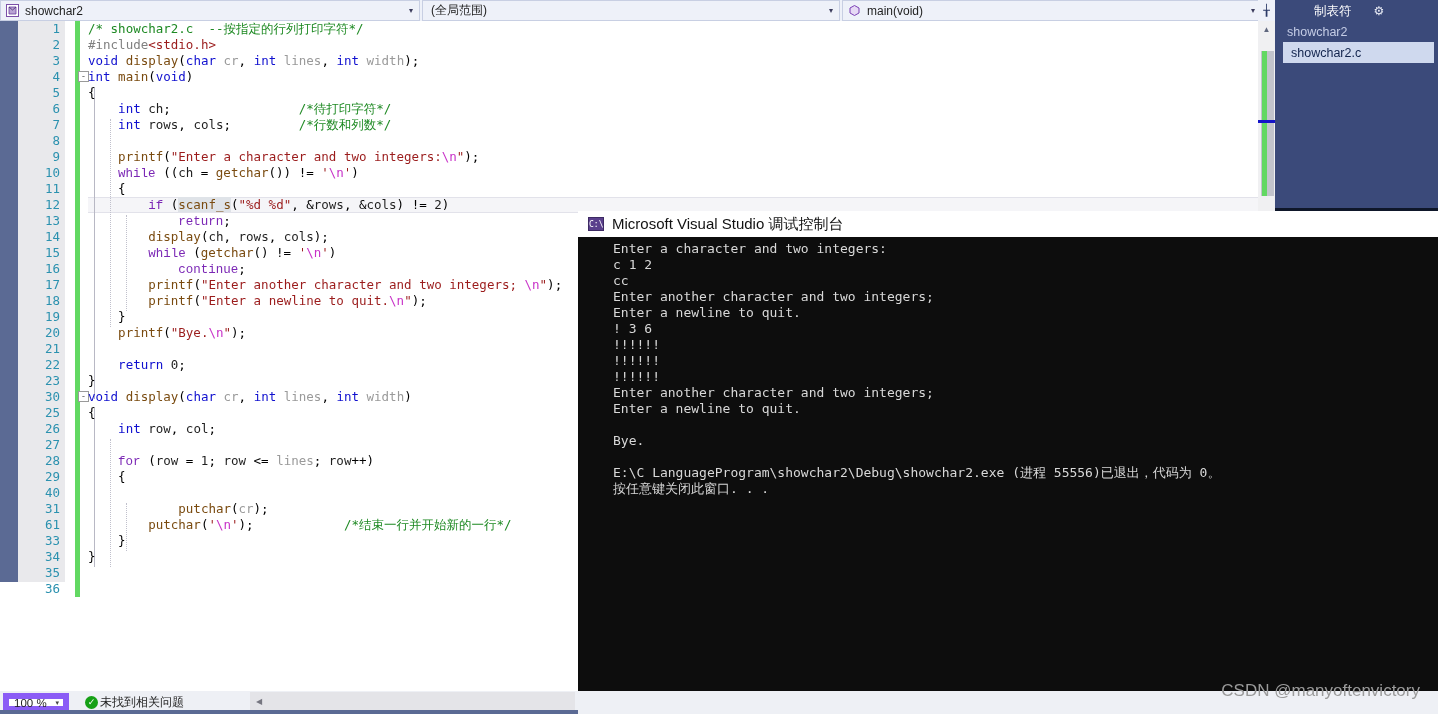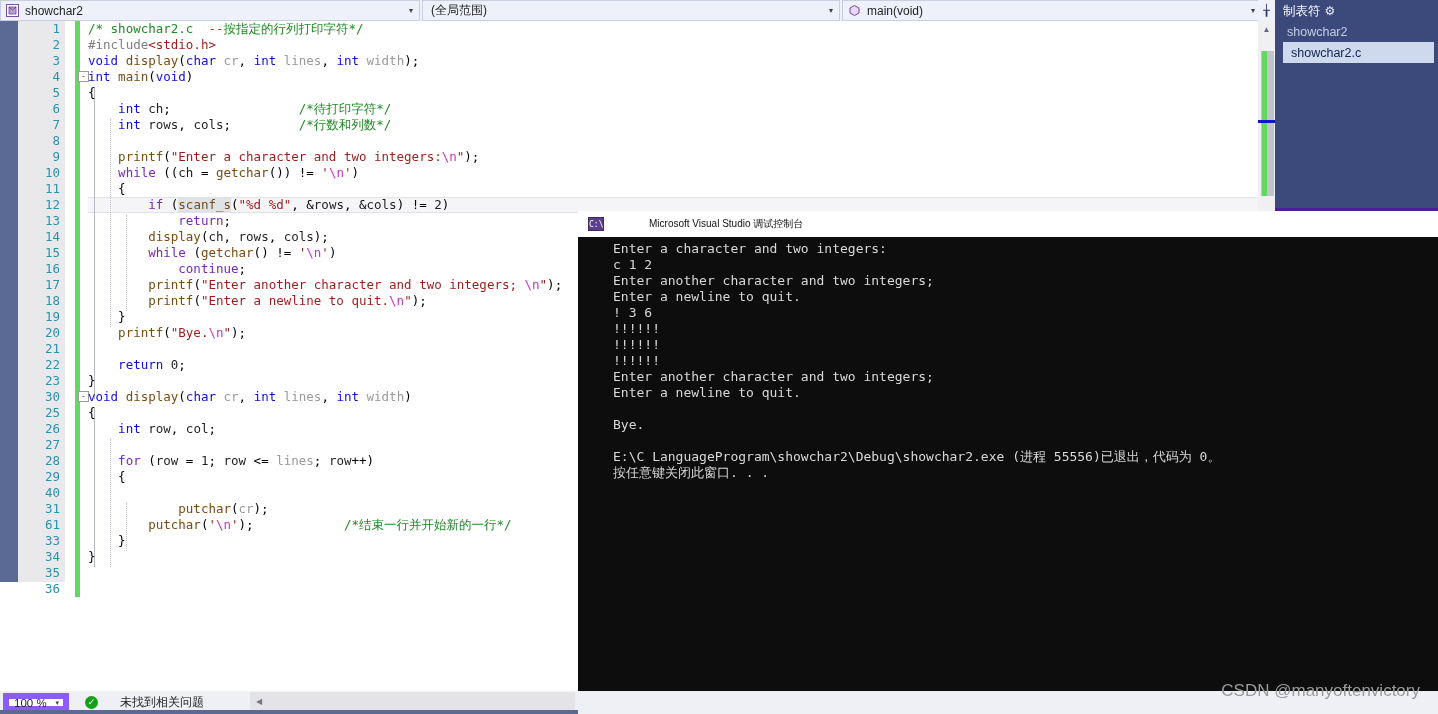--- a/index.html
+++ b/index.html
@@ -1,19 +1,19 @@
 <!DOCTYPE html>
 <html><head>
 <meta charset="utf-8">
 <style>
   * { box-sizing: border-box; margin:0; padding:0; }
   html,body { width:1438px; height:714px; overflow:hidden; background:#fff;
     font-family:"Liberation Sans", sans-serif; }
 
-  #app { position:relative; width:1438px; height:714px; background:#4c1d95; }
+  #app { position:relative; width:1438px; height:714px; background:#0f172a; }
 
   
   .navbar { position:absolute; left:0; top:0; width:1275px; height:21px;
     background:#eef1f9; display:flex; align-items:stretch; }
   .nav-combo { position:relative; height:21px; background:#eef1f9;
     border:1px solid #c8cfe3; display:flex; align-items:center;
     font-size:12px; color:#1f1f1f; }
   .nav-combo.c1 { width:420px; }
   .nav-combo.c2 { width:418px; margin-left:2px; }
   .nav-combo.c3 { width:420px; margin-left:2px; }
@@ -25,22 +25,22 @@
   .nav-arrow { flex:0 0 16px; display:flex; align-items:center;
     justify-content:center; font-size:8px; color:#3b3b5c; }
 
   .splitter-h { position:absolute; left:1258px; top:0px; width:17px; height:21px;
     display:flex; align-items:center; justify-content:center;
     font-size:11px; color:#2b3a67; background:#eef1f9; }
 
   
   .rightpanel { position:absolute; left:1275px; top:0; width:163px; height:208px;
     background:#3b4a7a; }
-  .rp-head { height:22px; display:flex; align-items:center; gap:4px;
-    padding-left:8px; color:#fff; font-size:12.5px; }
+  .rp-head { height:22px; display:flex; align-items:center; gap:22px;
+    padding-left:8px; color:#fff; font-size:12.5px;margin-left:31px; }
   .rp-gear { font-size:12px; color:#e8ebf5; }
   .rp-item { height:20px; display:flex; align-items:center; padding-left:12px;
     font-size:12.5px; color:#c5cde6; }
   .rp-item.sel { background:#cfd9ee; color:#12244d; margin:0 4px 12px 8px;
     padding-left:8px; height:21px; }
 
   
   .editor { position:absolute; left:0; top:21px; width:1275px; height:670px;
     background:#ffffff; overflow:hidden; }
   .gut-dark { position:absolute; left:0; top:0; width:18px; height:670px;
@@ -57,21 +57,21 @@
   .chg { position:absolute; left:75px; width:5px; height:16px; background:#62d862; }
   .ind { position:absolute; left:88px; }
   .cur-line { position:absolute; left:88px; right:0; height:16px;
     background:#f5f5f8; border-top:1px solid #e2e2ea;
     border-bottom:1px solid #e2e2ea; }
 
   
   .cm { color:#1f8a24; }     
   .pp { color:#808080; }     
   .kw { color:#1010cf; }     
-  .kw2{ color:#7b27b5; }
+  .kw2{ color:#7b27b5;font-family:Liberation Mono, monospace; }
   .id { color:#1f1f1f; }
   .pa { color:#9a9a9a; }     
   .st { color:#9b1c1c; }     
   .es { color:#c832c8; }     
   .fn { color:#7a4b10; }     
   .nu { color:#1f1f1f; }
   .sel{ background:#dfe3e8; }
 
   .fold { position:absolute; left:78px; width:11px; height:11px; margin-top:2px;
     border:1px solid #9a9a9a; background:#fff; color:#555; font-size:9px;
@@ -94,36 +94,36 @@
   
   .statusbar { position:absolute; left:0; top:691px; width:1438px; height:23px;
     background:#eef0f5; display:flex; align-items:center; }
   .sb-zoom { width:66px; height:19px; margin-left:3px; background:#ffffff;
     border:6px solid #8b5cf6; display:flex; align-items:center;
     font-size:11.5px; color:#1f1f1f; padding-left:5px; }
   .sb-zoom .arr { margin-left:auto; margin-right:4px; font-size:7px; color:#444; }
   .sb-check { width:13px; height:13px; border-radius:50%; background:#16a016;
     color:#fff; font-size:9px; line-height:13px; text-align:center;
     margin-left:16px; }
-  .sb-msg { font-size:12px; color:#1f1f1f; margin-left:22px; }
+  .sb-msg { font-size:12px; color:#1f1f1f; margin-left:2px; }
   .sb-hscroll { position:absolute; left:250px; top:692px; width:325px; height:19px;
     background:#e4e4e8; display:flex; align-items:center; }
   .sb-hs-arr { font-size:8px; color:#767680; margin-left:6px; }
   .sb-bottomline { position:absolute; left:0; top:710px; width:578px; height:4px;
     background:#5b6a94; }
 
   
   .console { position:absolute; left:578px; top:211px; width:860px; height:503px;
     background:#0d0d0d; }
   .con-title { height:26px; background:#ffffff; display:flex; align-items:center;
     padding-left:10px; gap:8px; }
   .con-ico { width:16px; height:14px; background:#5a3f8c; color:#fff;
     font-size:8px; font-family:"DejaVu Sans Mono",monospace; line-height:14px;
     text-align:center; border:1px solid #3d2a63; }
-  .con-title-txt { font-size:10px; color:#111;margin-left:37px; }
+  .con-title-txt { font-size:15px; color:#111; }
   .con-body { padding:4px 0 0 1px;margin-left:33px; }
   .con-line { height:16px; line-height:16px; color:#d8d8d8;
     font-family:"DejaVu Sans Mono","Liberation Mono",monospace; font-size:13px;
     white-space:pre; padding-left:1px; }
 
   .watermark { position:absolute; right:18px; top:681px; font-size:17px;
     color:#9a9a9a; font-family:"Liberation Sans", sans-serif; }
 
   .editor-left-strip { position:absolute; left:0; top:561px; width:65px;
     height:130px; background:#ffffff; }
@@ -235,20 +235,21 @@
   </div>
 
   <div class="console">
     <div class="con-title">
       <span class="con-ico">C:\</span>
       <span class="con-title-txt">Microsoft Visual Studio 调试控制台</span>
     </div>
     <div class="con-body" id="console-body">
         <div class="con-line">Enter a character and two integers:</div>
         <div class="con-line">c 1 2</div>
+        <div class="con-line">cc</div>
         <div class="con-line">Enter another character and two integers;</div>
         <div class="con-line">Enter a newline to quit.</div>
         <div class="con-line">! 3 6</div>
         <div class="con-line">!!!!!!</div>
         <div class="con-line">!!!!!!</div>
         <div class="con-line">!!!!!!</div>
         <div class="con-line">Enter another character and two integers;</div>
         <div class="con-line">Enter a newline to quit.</div>
         <div class="con-line">&nbsp;</div>
         <div class="con-line">Bye.</div>

